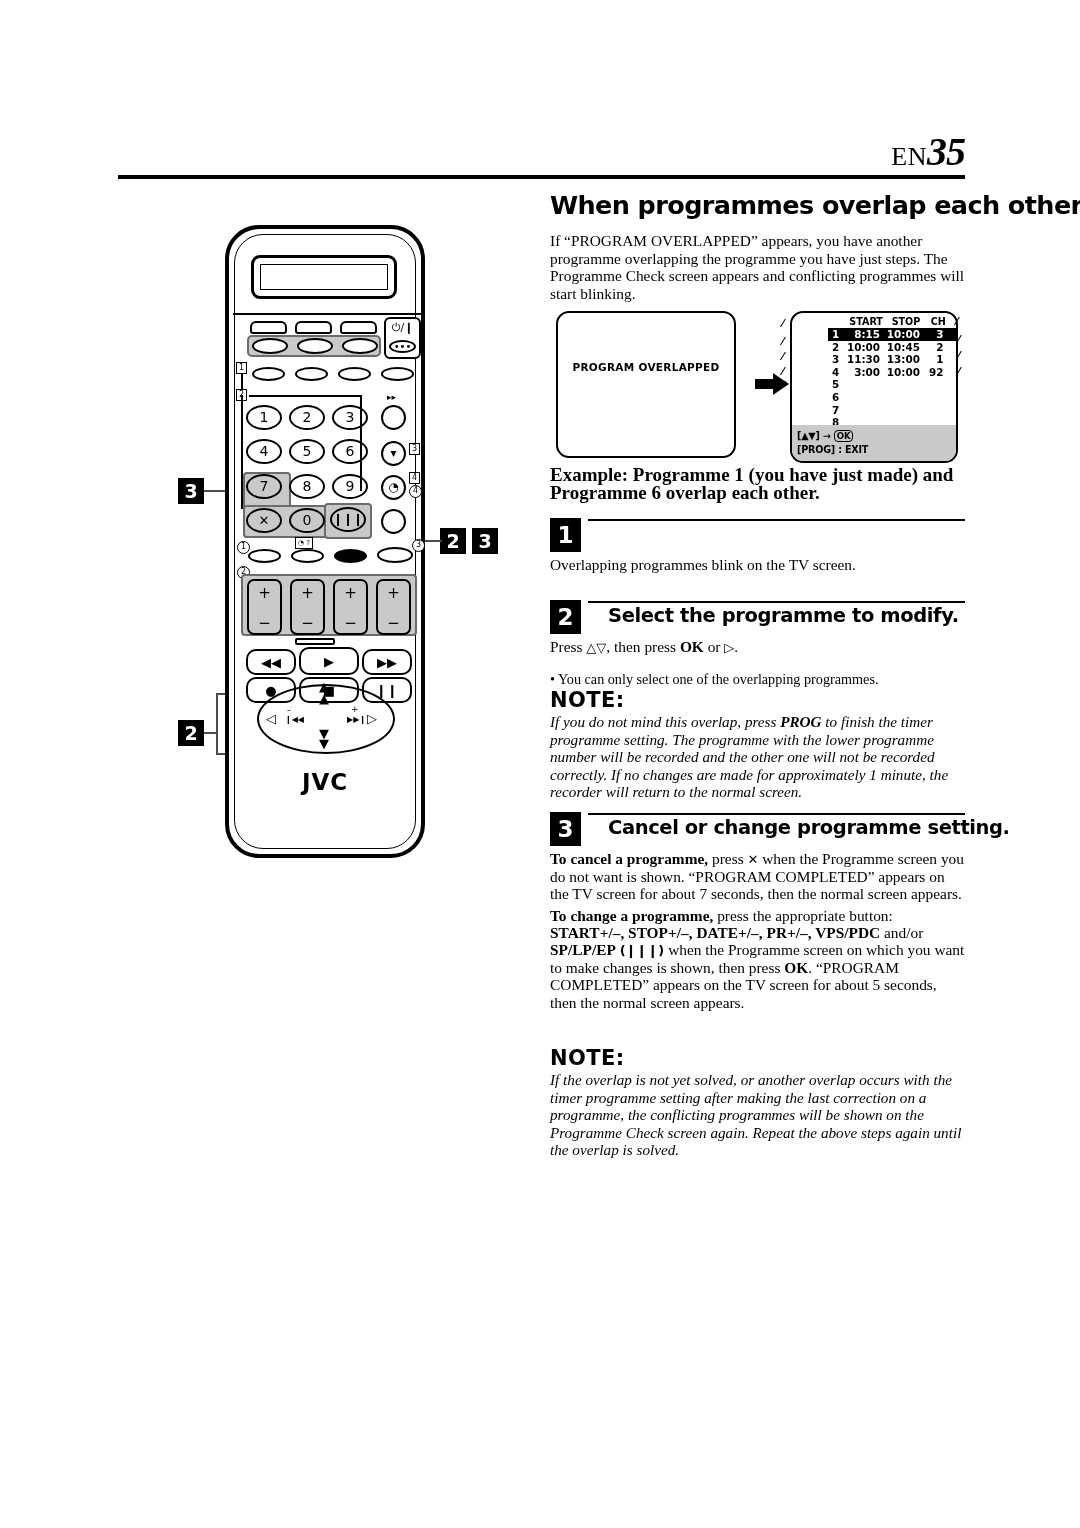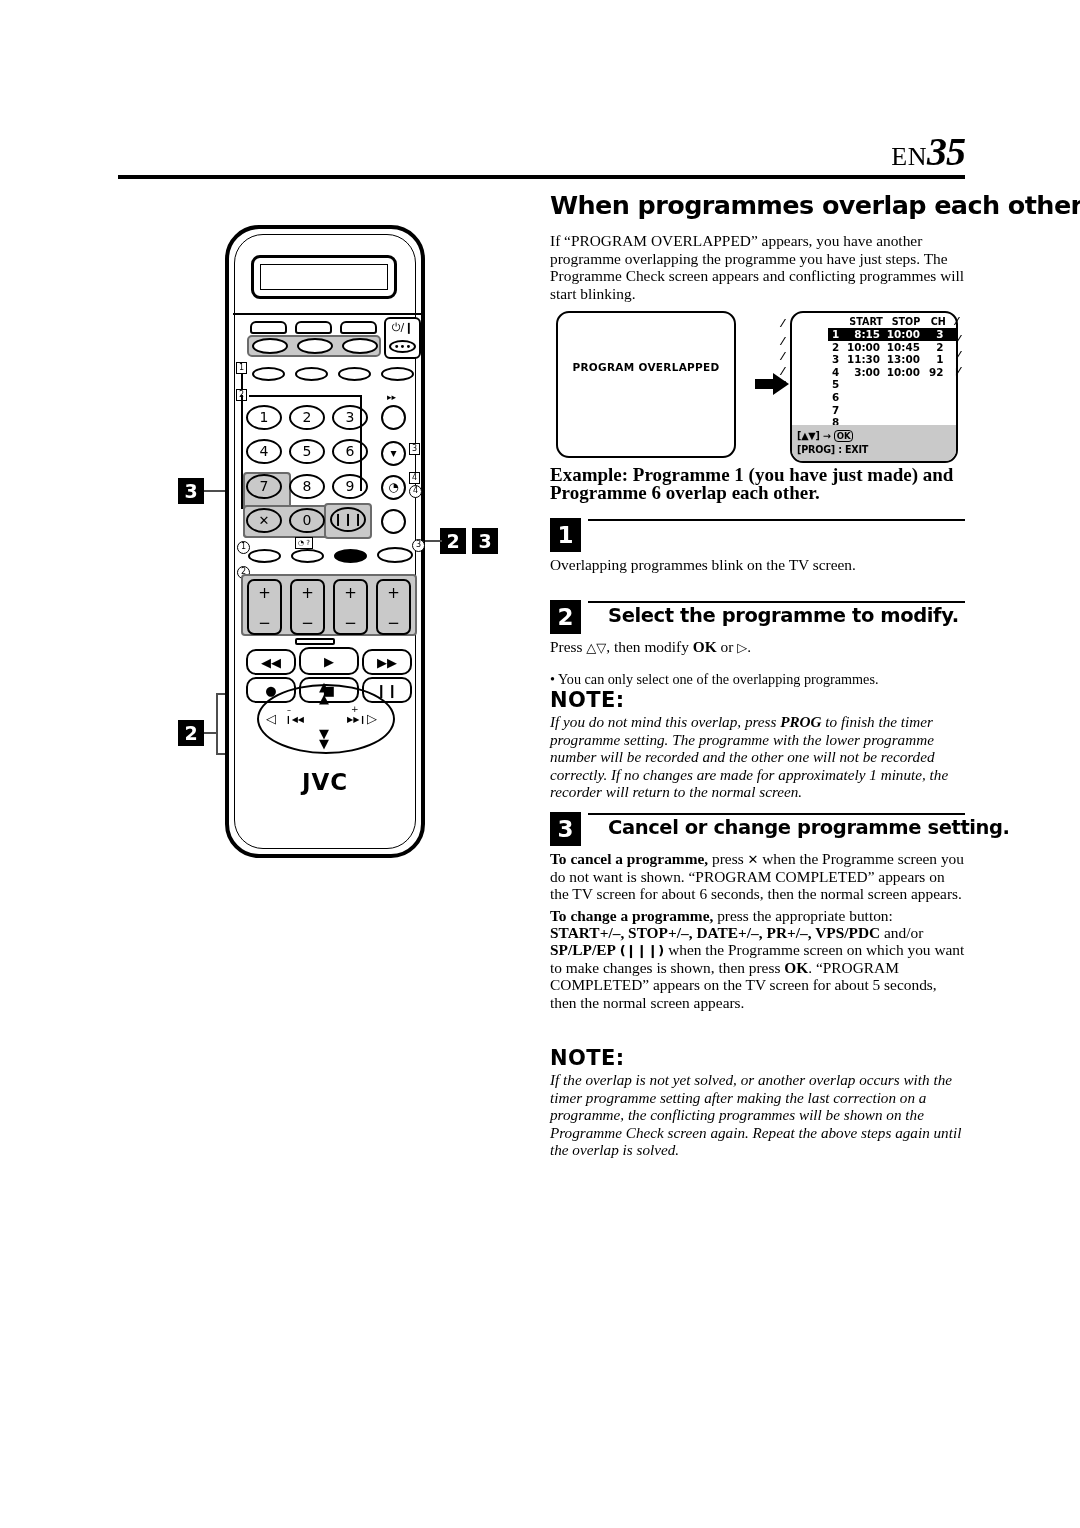--- a/index.html
+++ b/index.html
@@ -297,42 +297,42 @@
 </div>
 
 <div class="step" style="top:600px;">
   <div class="step-head">
     <div class="step-rule"></div>
     <div class="step-num">2</div>
     <div class="step-title">Select the programme to modify.</div>
   </div>
   <div class="step-body">
     <p class="body">
-      <span>Press </span><span class="sym">△▽</span><span>, then modify </span><b>OK</b><span> or </span><span class="sym">▷</span><span>.</span>
+      <span>Press </span><span class="sym">△▽</span><span>, then press </span><b>OK</b><span> or </span><span class="sym">▷</span><span>.</span>
     </p>
     <p class="bullet-line">• You can only select one of the overlapping programmes.</p>
   </div>
 </div>
 
 <div class="step" style="top:688px;">
   <p class="note-title">NOTE:</p>
   <p class="note-body">
     <span>If you do not mind this overlap, press </span><b>PROG</b><span> to finish the timer programme setting. The programme with the lower programme number will be recorded and the other one will not be recorded correctly. If no changes are made for approximately 1 minute, the recorder will return to the normal screen.</span>
   </p>
 </div>
 
 <div class="step" style="top:812px;">
   <div class="step-head">
     <div class="step-rule"></div>
     <div class="step-num">3</div>
     <div class="step-title">Cancel or change programme setting.</div>
   </div>
   <div class="step-body">
     <p class="body tight">
-      <b>To cancel a programme,</b><span> press </span><span class="sym">✕</span><span> when the Programme screen you do not want is shown. “PROGRAM COMPLETED” appears on the TV screen for about 6 seconds, then the normal screen appears.</span>
+      <b>To cancel a programme,</b><span> press </span><span class="sym">✕</span><span> when the Programme screen you do not want is shown. “PROGRAM COMPLETED” appears on the TV screen for about 7 seconds, then the normal screen appears.</span>
     </p>
     <p class="body tight">
       <b>To change a programme,</b><span> press the appropriate button:</span>
       <b>START+/–, STOP+/–, DATE+/–, PR+/–, VPS/PDC</b><span> and/or</span>
       <b>SP/LP/EP</b> <b class="sym">(❙❙❙)</b><span> when the Programme screen on which you want to make changes is shown, then press </span><b>OK</b><span>. “PROGRAM COMPLETED” appears on the TV screen for about 5 seconds, then the normal screen appears.</span>
     </p>
   </div>
 </div>
 
 <div class="step" style="top:1046px;">

